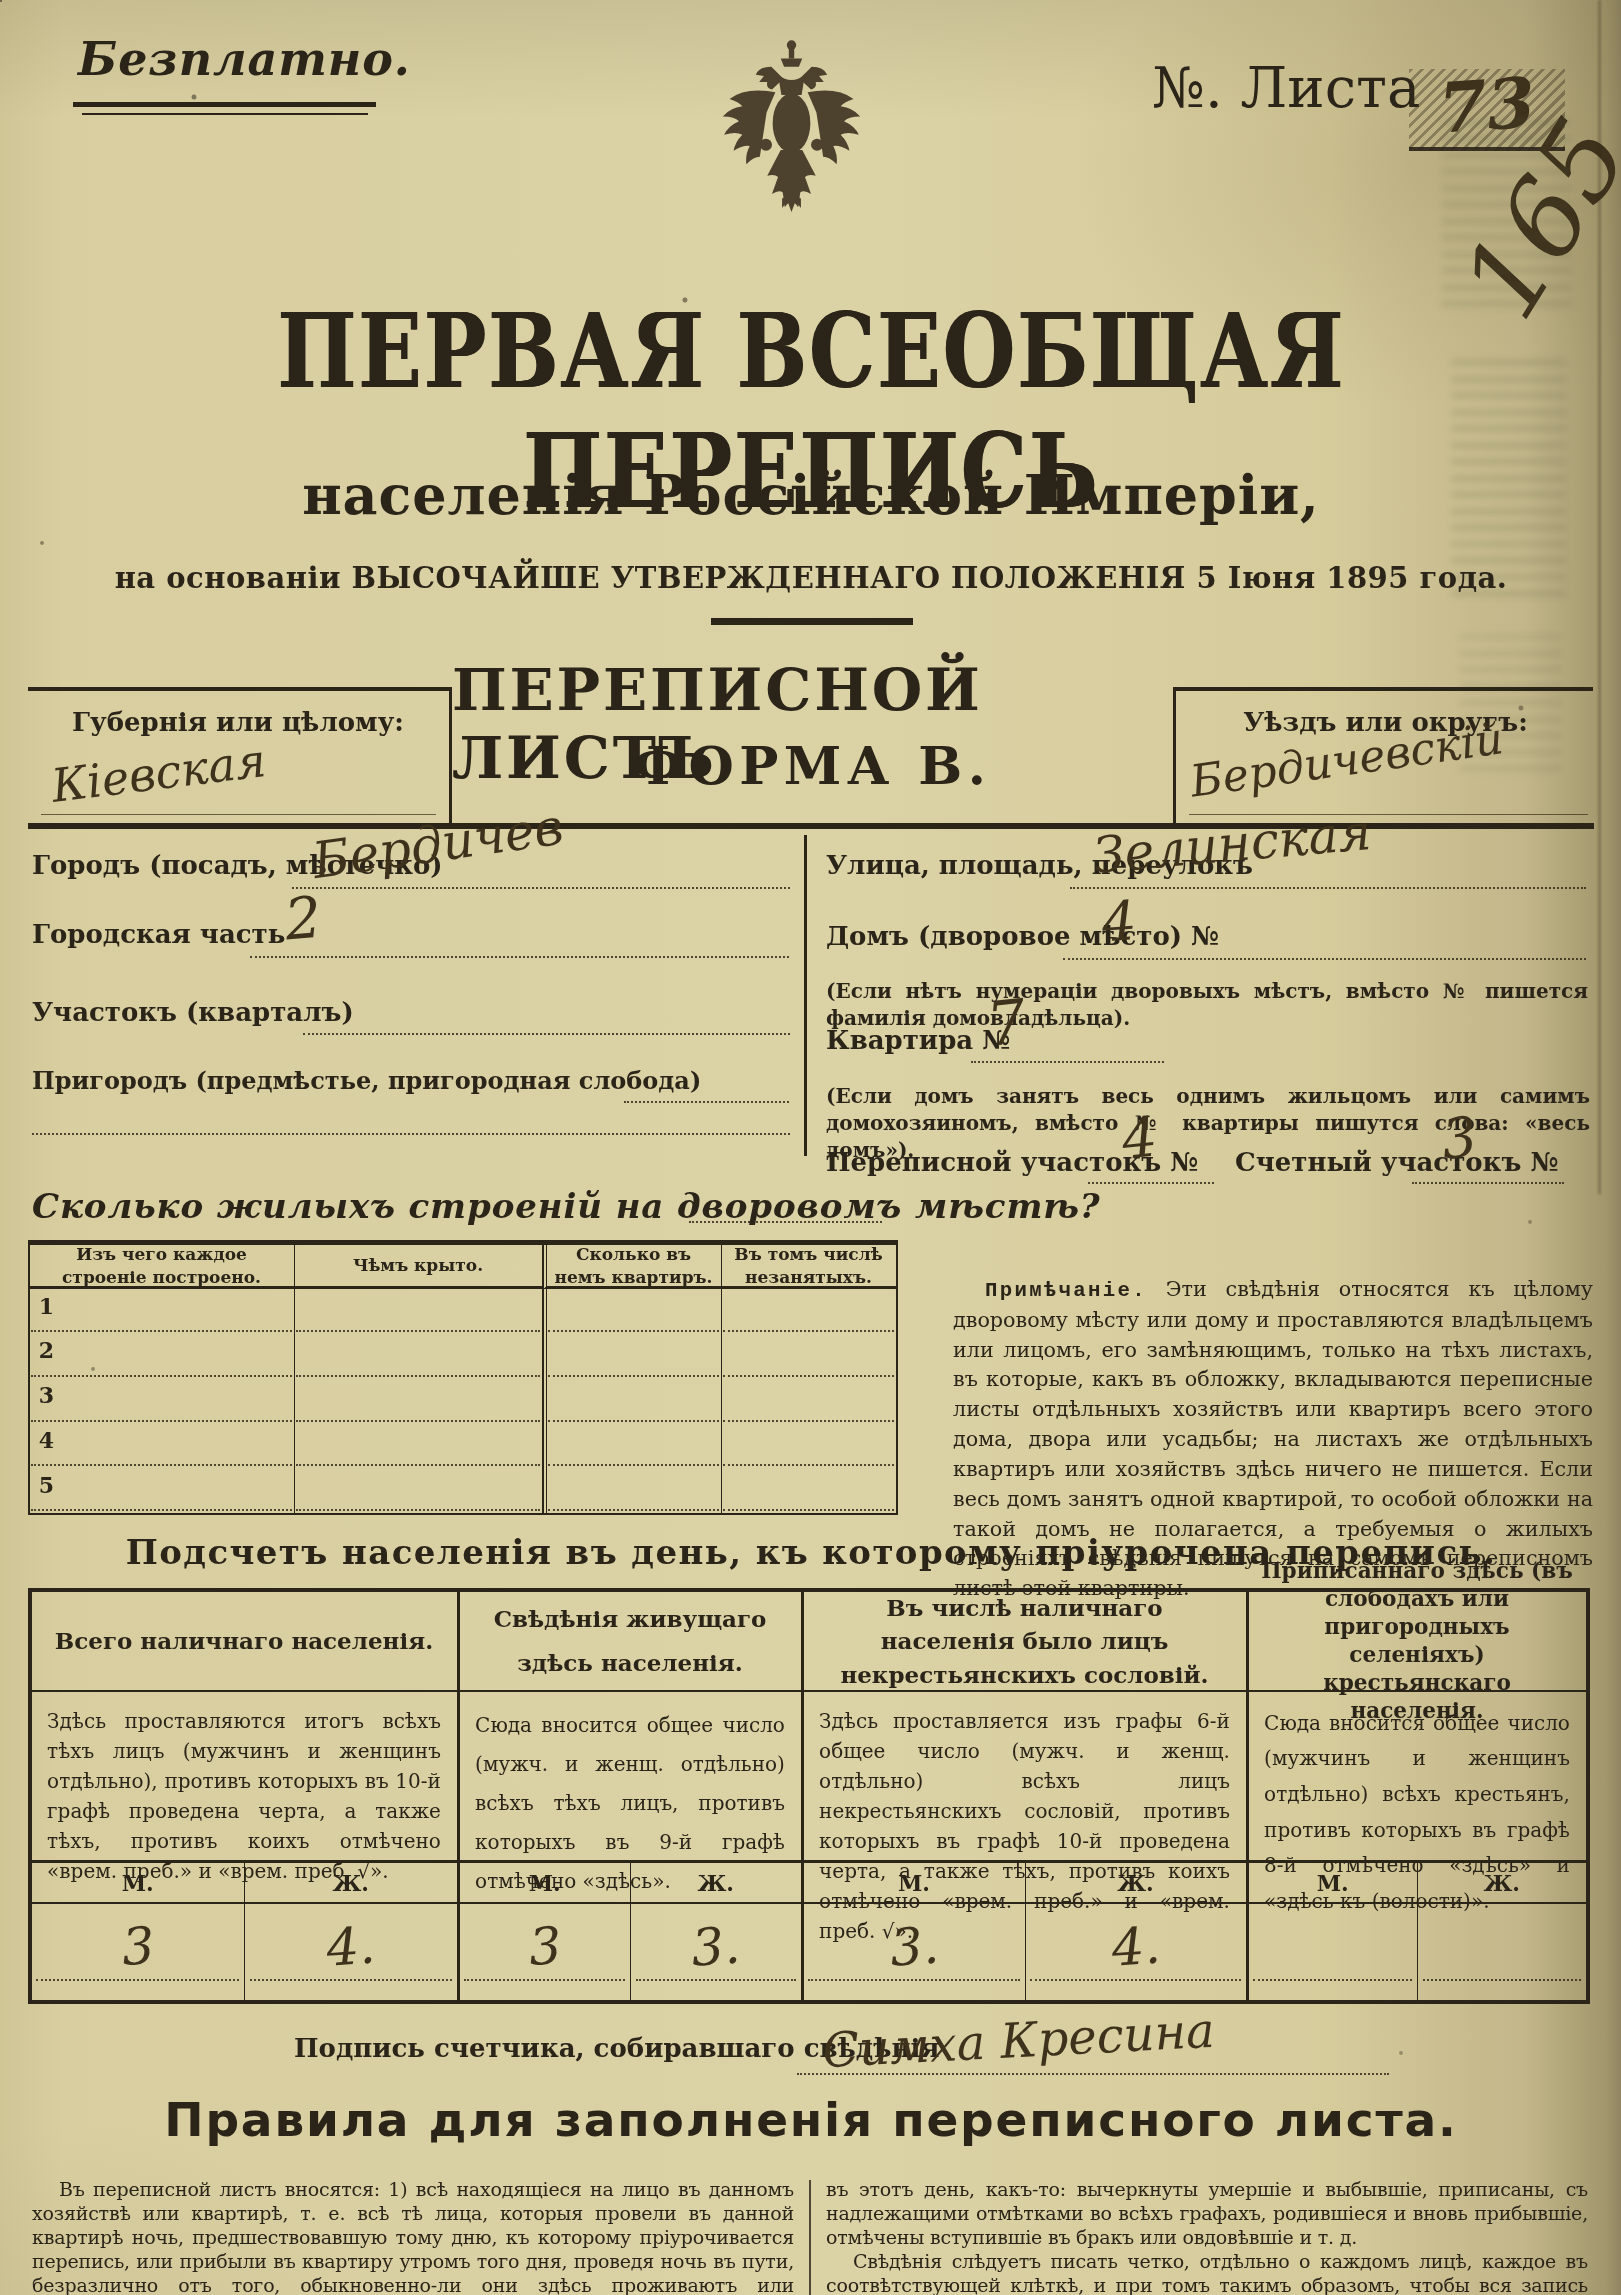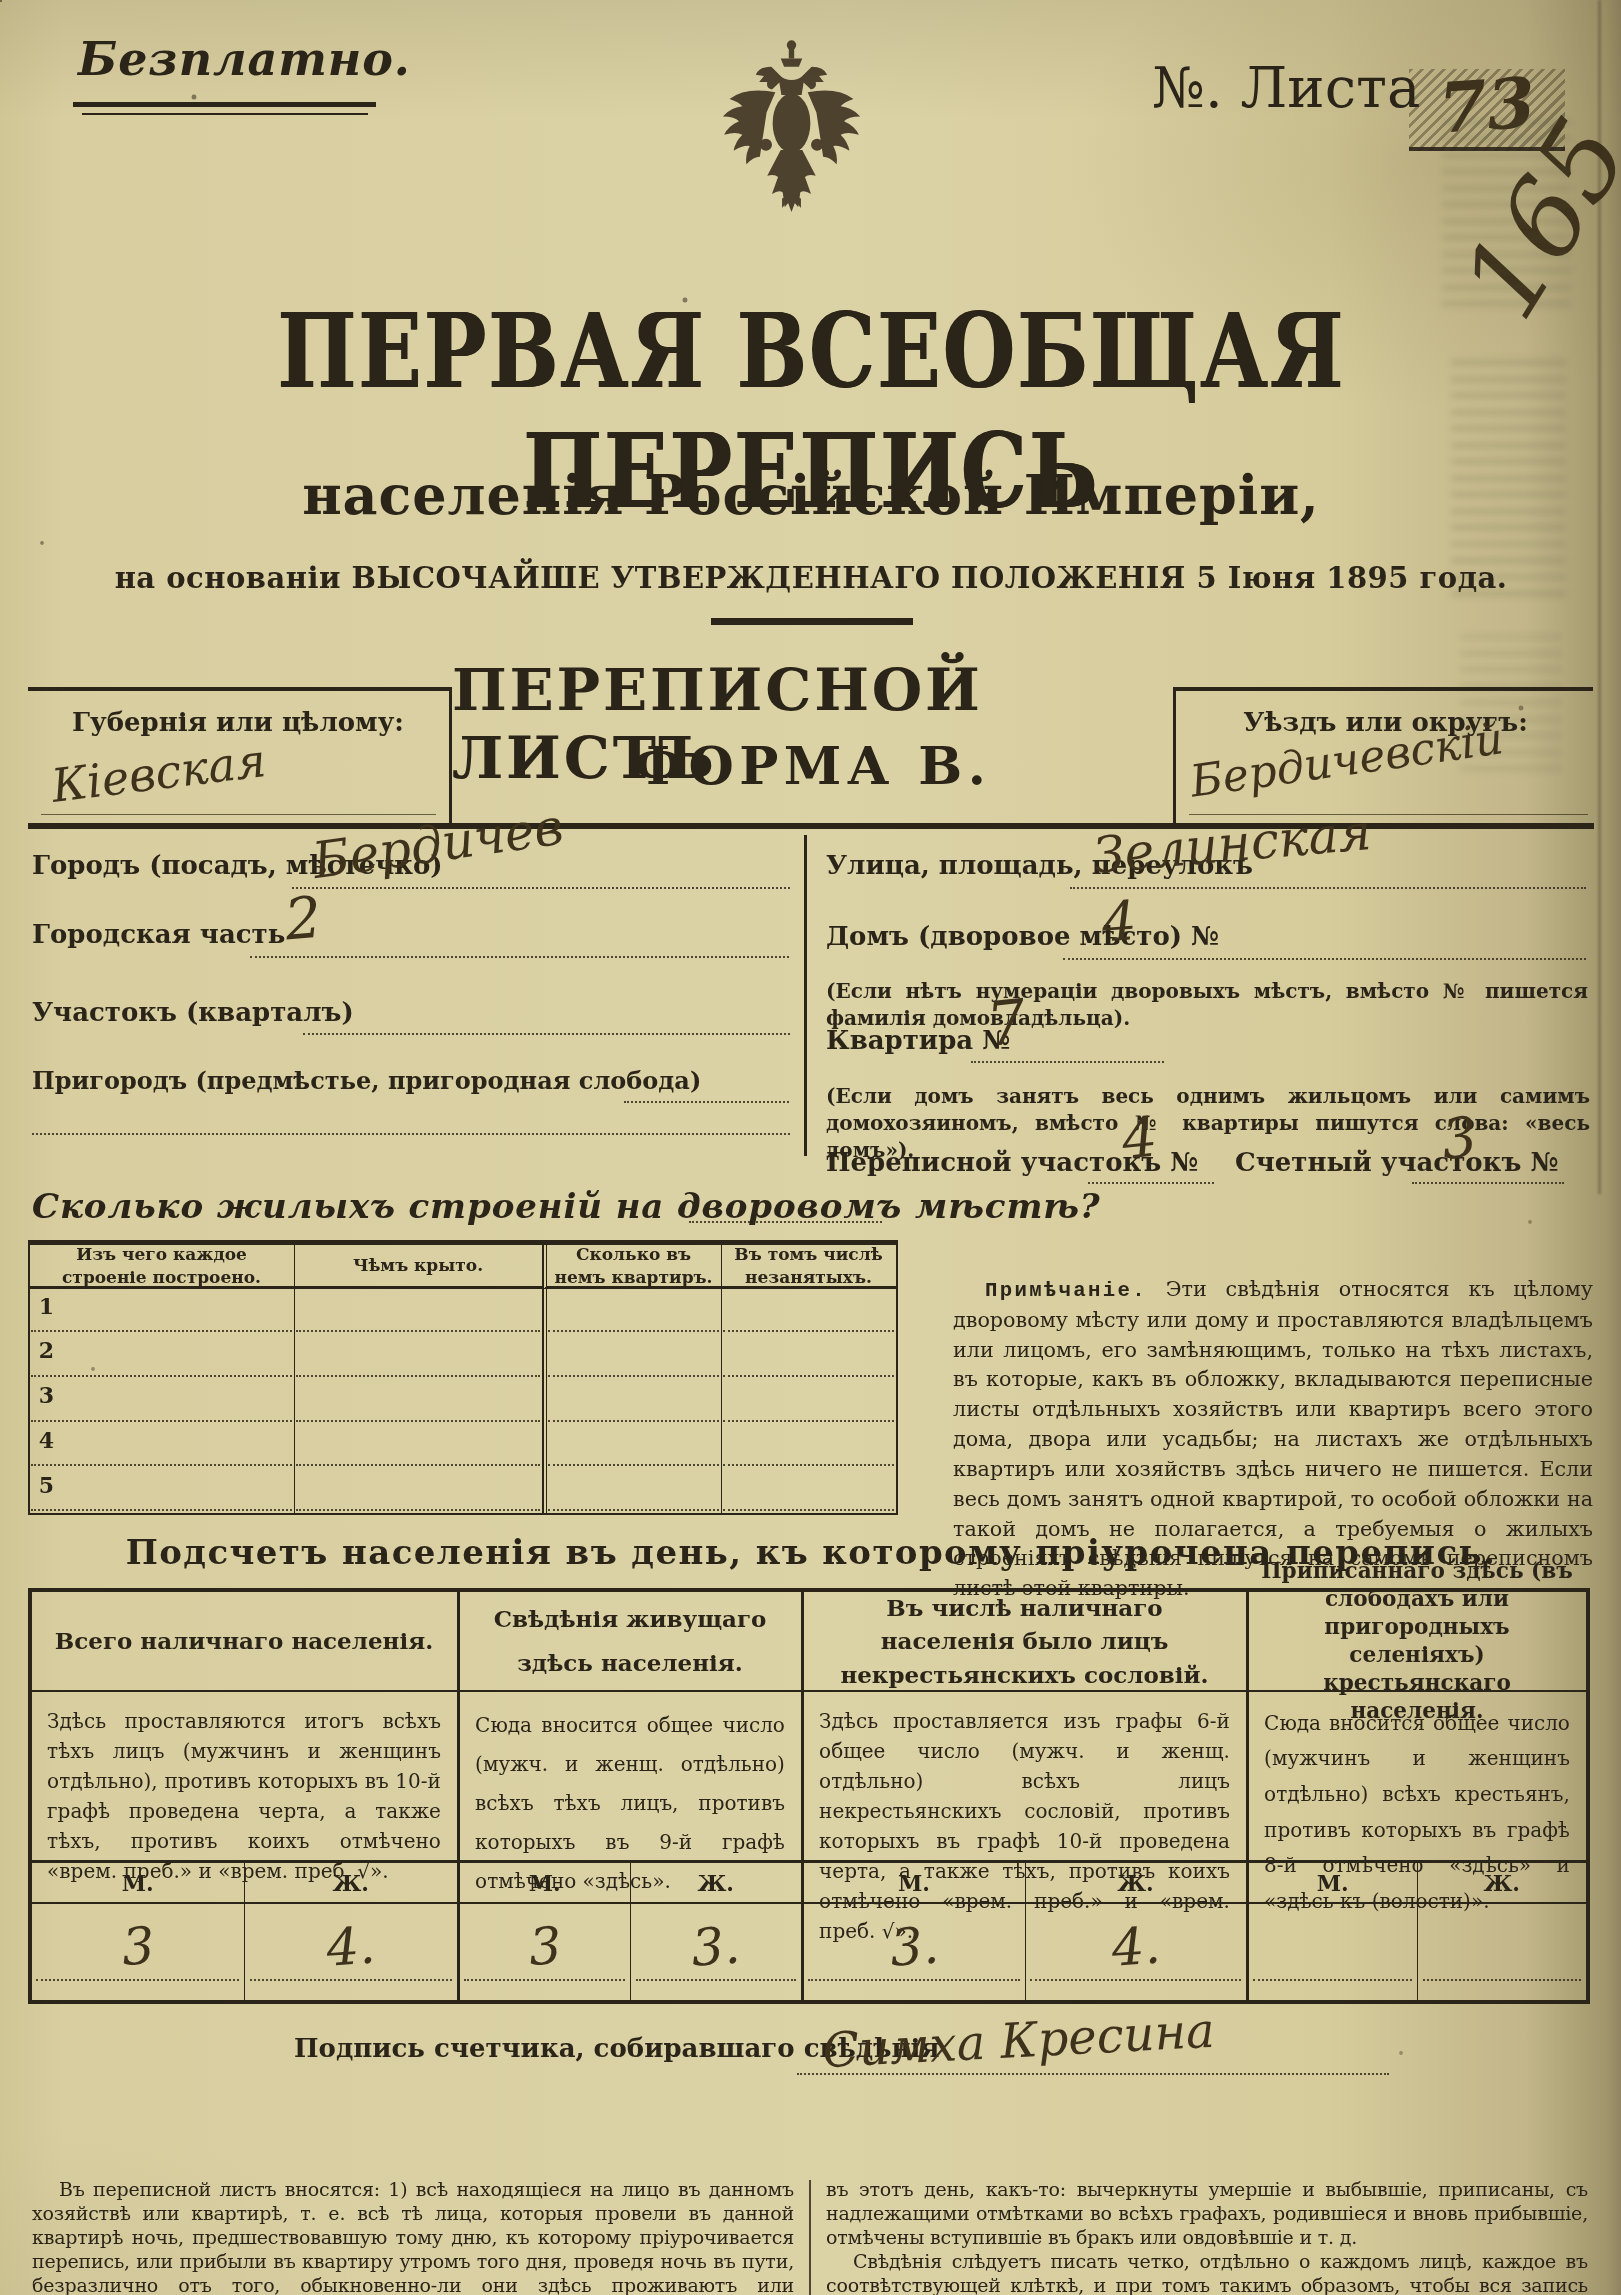--- a/index.html
+++ b/index.html
@@ -416,20 +416,21 @@
             <span class="dot"></span>
           </div>
       </div>
     </div>
   </div>
 
   <div class="abs" id="sig-label">Подпись счетчика, собиравшаго свѣдѣнія</div>
   <div class="abs dotl" id="sig-dot"></div>
   <div class="abs hand" id="sig-hand">Симха  Кресина</div>
 
+  <div class="abs" id="rules-title">Правила для заполненія переписного листа.</div>
   <div class="abs bar" id="rules-divider"></div>
 
   <div class="abs rules-col" id="rules-left">
     <p>Въ переписной листъ вносятся: 1) всѣ находящіеся на лицо въ данномъ хозяйствѣ или квартирѣ, т. е. всѣ тѣ лица, которыя провели въ данной квартирѣ ночь, предшествовавшую тому дню, къ которому пріурочивается перепись, или прибыли въ квартиру утромъ того дня, проведя ночь въ пути, безразлично отъ того, обыкновенно-ли они здѣсь проживаютъ или находятся здѣсь только временно (за исключеніемъ солдатъ на постоѣ); находящимися на лицо должны считаться и всѣ тѣ, которые по своимъ служебнымъ обязанностямъ провели ночь на дежурствѣ, ночной работѣ и т. п. 2) всѣ лица, принадлежащія къ составу этого хозяйства, но находящіяся во временной отлучкѣ. Не слѣдуетъ записывать такихъ членовъ семьи, которые по своимъ служебнымъ, промышленнымъ, учебнымъ и т. п. занятіямъ обыкновенно проживаютъ въ другомъ мѣстѣ, напримѣръ, не слѣдуетъ записывать дѣтей, которыя для полученія образованія или находясь въ обученіи проживаютъ въ другомъ мѣстѣ, отдѣльно отъ своей семьи. Подобныя лица должны быть записываемы временно пребывающими въ тѣхъ случаяхъ, когда они прибыли домой на побывку.</p>
 
   </div>
 
   <div class="abs rules-col" id="rules-right">
     <p class="noind">въ этотъ день, какъ-то: вычеркнуты умершіе и выбывшіе, приписаны, съ надлежащими отмѣтками во всѣхъ графахъ, родившіеся и вновь прибывшіе, отмѣчены вступившіе въ бракъ или овдовѣвшіе и т. д.</p>
     <p>Свѣдѣнія слѣдуетъ писать четко, отдѣльно о каждомъ лицѣ, каждое въ соотвѣтствующей клѣткѣ, и при томъ такимъ образомъ, чтобы вся запись умѣстилась внутри клѣтки, отнюдь не переходя за ея рамки.</p>

